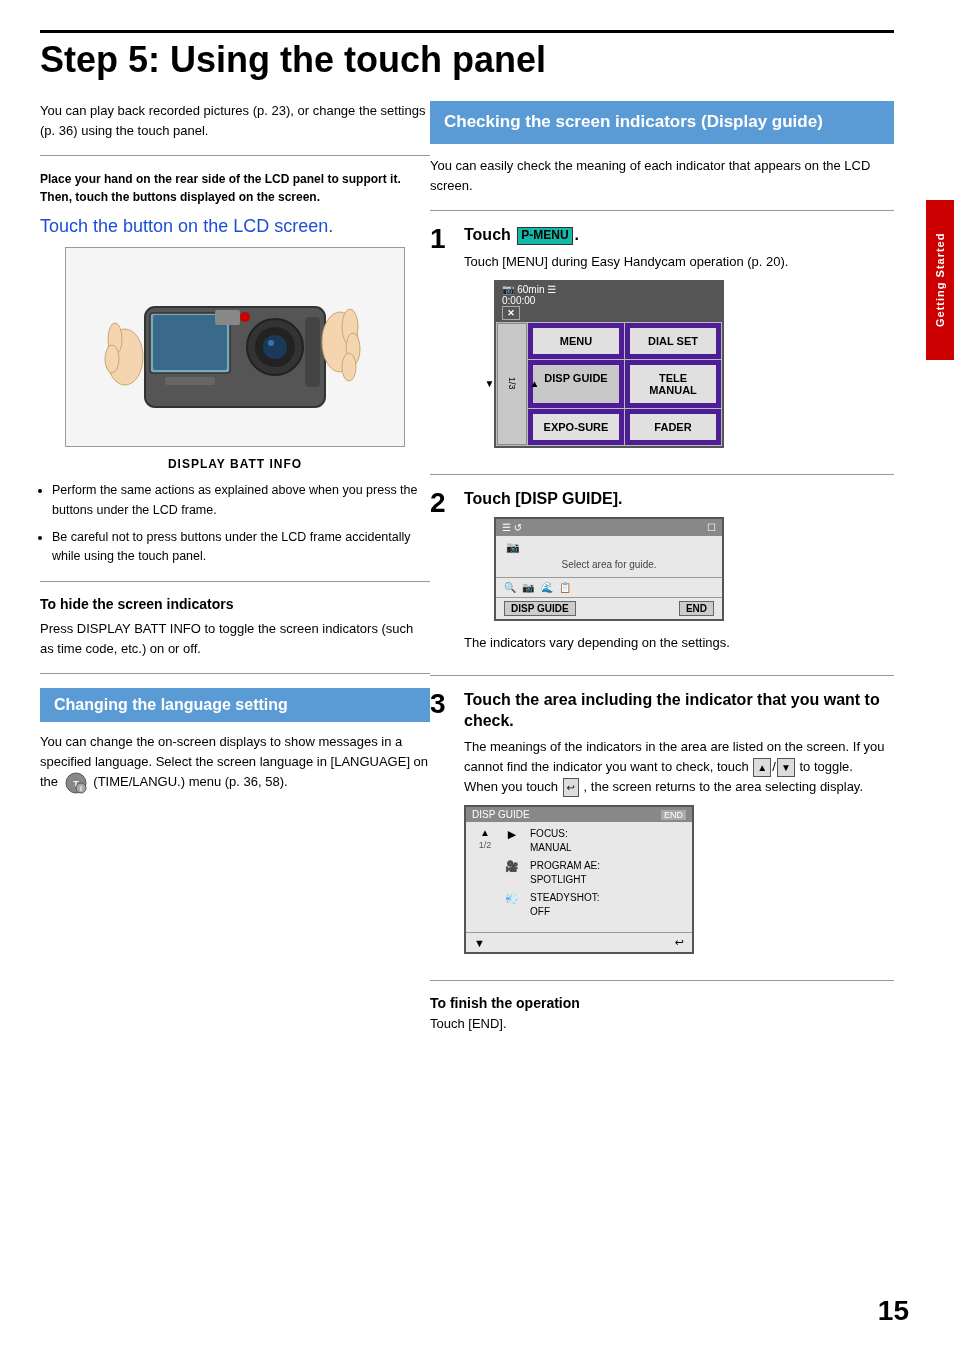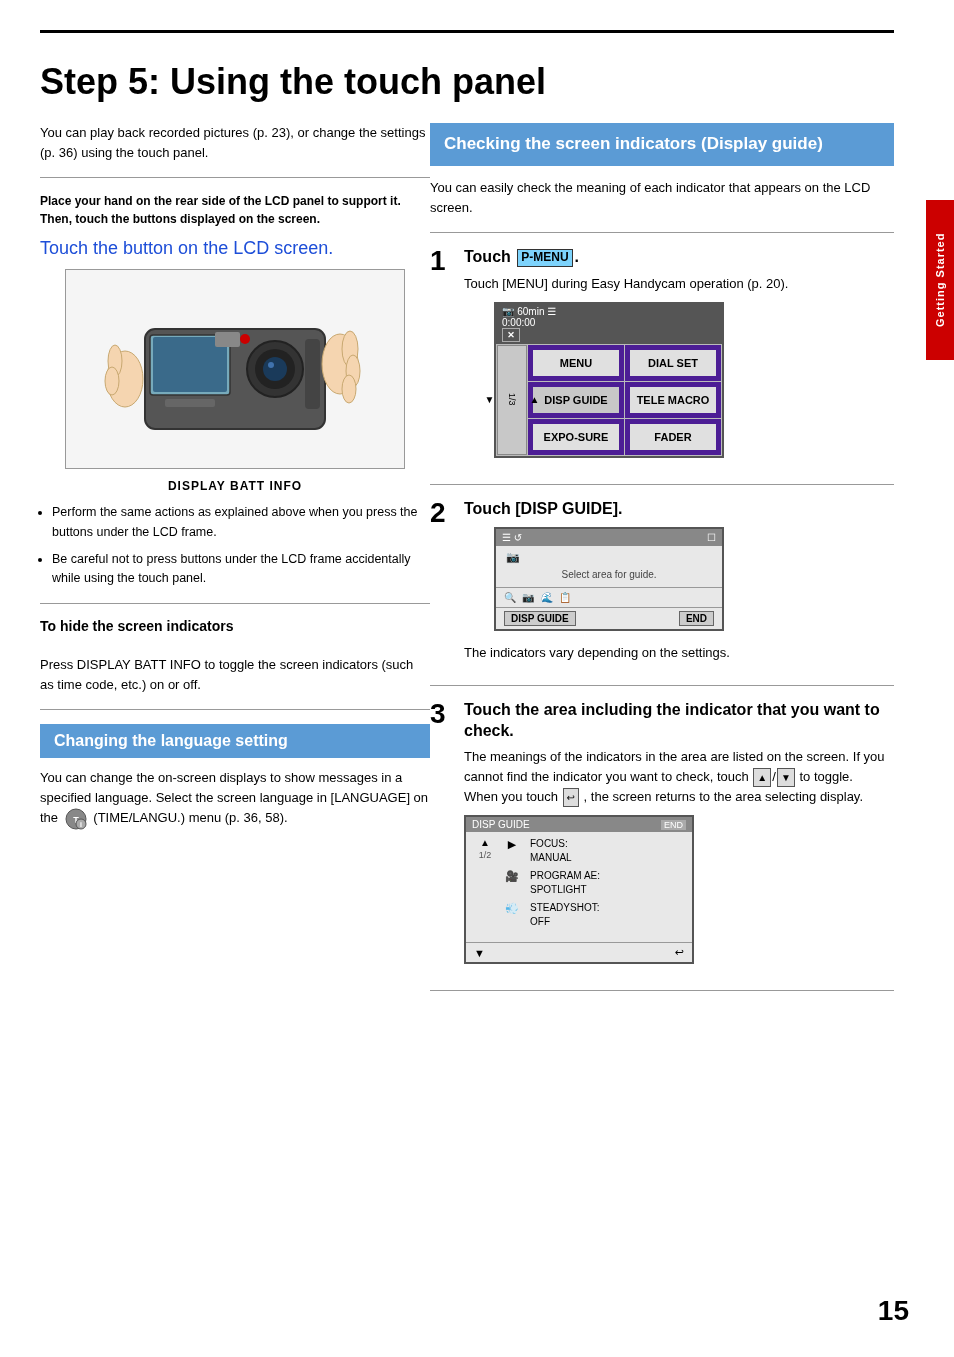--- a/index.html
+++ b/index.html
@@ -55,21 +55,21 @@
       font-size: 28px;
       font-weight: bold;
     }
 
     
     .page-title {
       font-size: 36px;
       font-weight: bold;
       margin-bottom: 20px;
       border-top: 3px solid #000;
-      padding-top: 28px;
+      padding-top: 6px;
     }
 
     
     .two-col {
       display: flex;
     }
 
     .left-col {
       flex: 0 0 390px;
       max-width: 390px;
@@ -135,21 +135,21 @@
     }
 
     .bullet-list li {
       margin-bottom: 8px;
     }
 
     
     .sub-heading {
       font-weight: bold;
       font-size: 14px;
-      margin-bottom: 21px;
+      margin-bottom: 7px;
       margin-top: 10px;
     }
 
     
     .section-header-box {
       background: #5b9bd5;
       color: #fff;
       font-size: 17px;
       font-weight: bold;
       padding: 10px 14px;
@@ -370,21 +370,21 @@
       background: #ddd;
       font-weight: bold;
     }
 
     .p-menu-box {
       display: inline-block;
       border: 1px solid #333;
       font-size: 12px;
       font-weight: bold;
       padding: 0 3px;
-      background: #7dd3fc;
+      background: #14b8a6;
       vertical-align: middle;
       margin: 0 2px;
     }
 
     .inline-btn {
       display: inline-flex;
       align-items: center;
       justify-content: center;
       border: 1px solid #555;
       background: #ddd;
@@ -518,21 +518,21 @@
                 <div class="menu-row-label" style="font-size:10px;background:#c8c8c8;grid-row:1/4;writing-mode:horizontal-tb;">
                   <div style="writing-mode:vertical-rl;transform:rotate(0deg);display:flex;flex-direction:column;align-items:center;justify-content:center;gap:12px;">
                     <span>▲</span>
                     <span style="font-size:9px;">1/3</span>
                     <span>▼</span>
                   </div>
                 </div>
                 <div class="menu-cell">MENU</div>
                 <div class="menu-cell">DIAL SET</div>
                 <div class="menu-cell active">DISP GUIDE</div>
-                <div class="menu-cell">TELE MACRO</div>
+                <div class="menu-cell">TELE MANUAL</div>
                 <div class="menu-cell">EXPO-SURE</div>
                 <div class="menu-cell">FADER</div>
               </div>
             </div>
           </div>
         </div>
 
         <hr class="section-divider">
 
         <div class="numbered-step">
@@ -620,20 +620,24 @@
                 <span style="font-size:11px;">▼</span>
                 <span style="font-size:11px;">↩</span>
               </div>
             </div>
 
           </div>
         </div>
 
         <hr class="section-divider">
 
+        <div class="to-finish-section">
+          <p class="to-finish-heading">To finish the operation</p>
+          <p class="body-text">Touch [END].</p>
+        </div>
 
       </div>
     </div>
 
   </div>
 
   <div class="side-tab">Getting Started</div>
 
   <div class="page-number">15</div>
 

